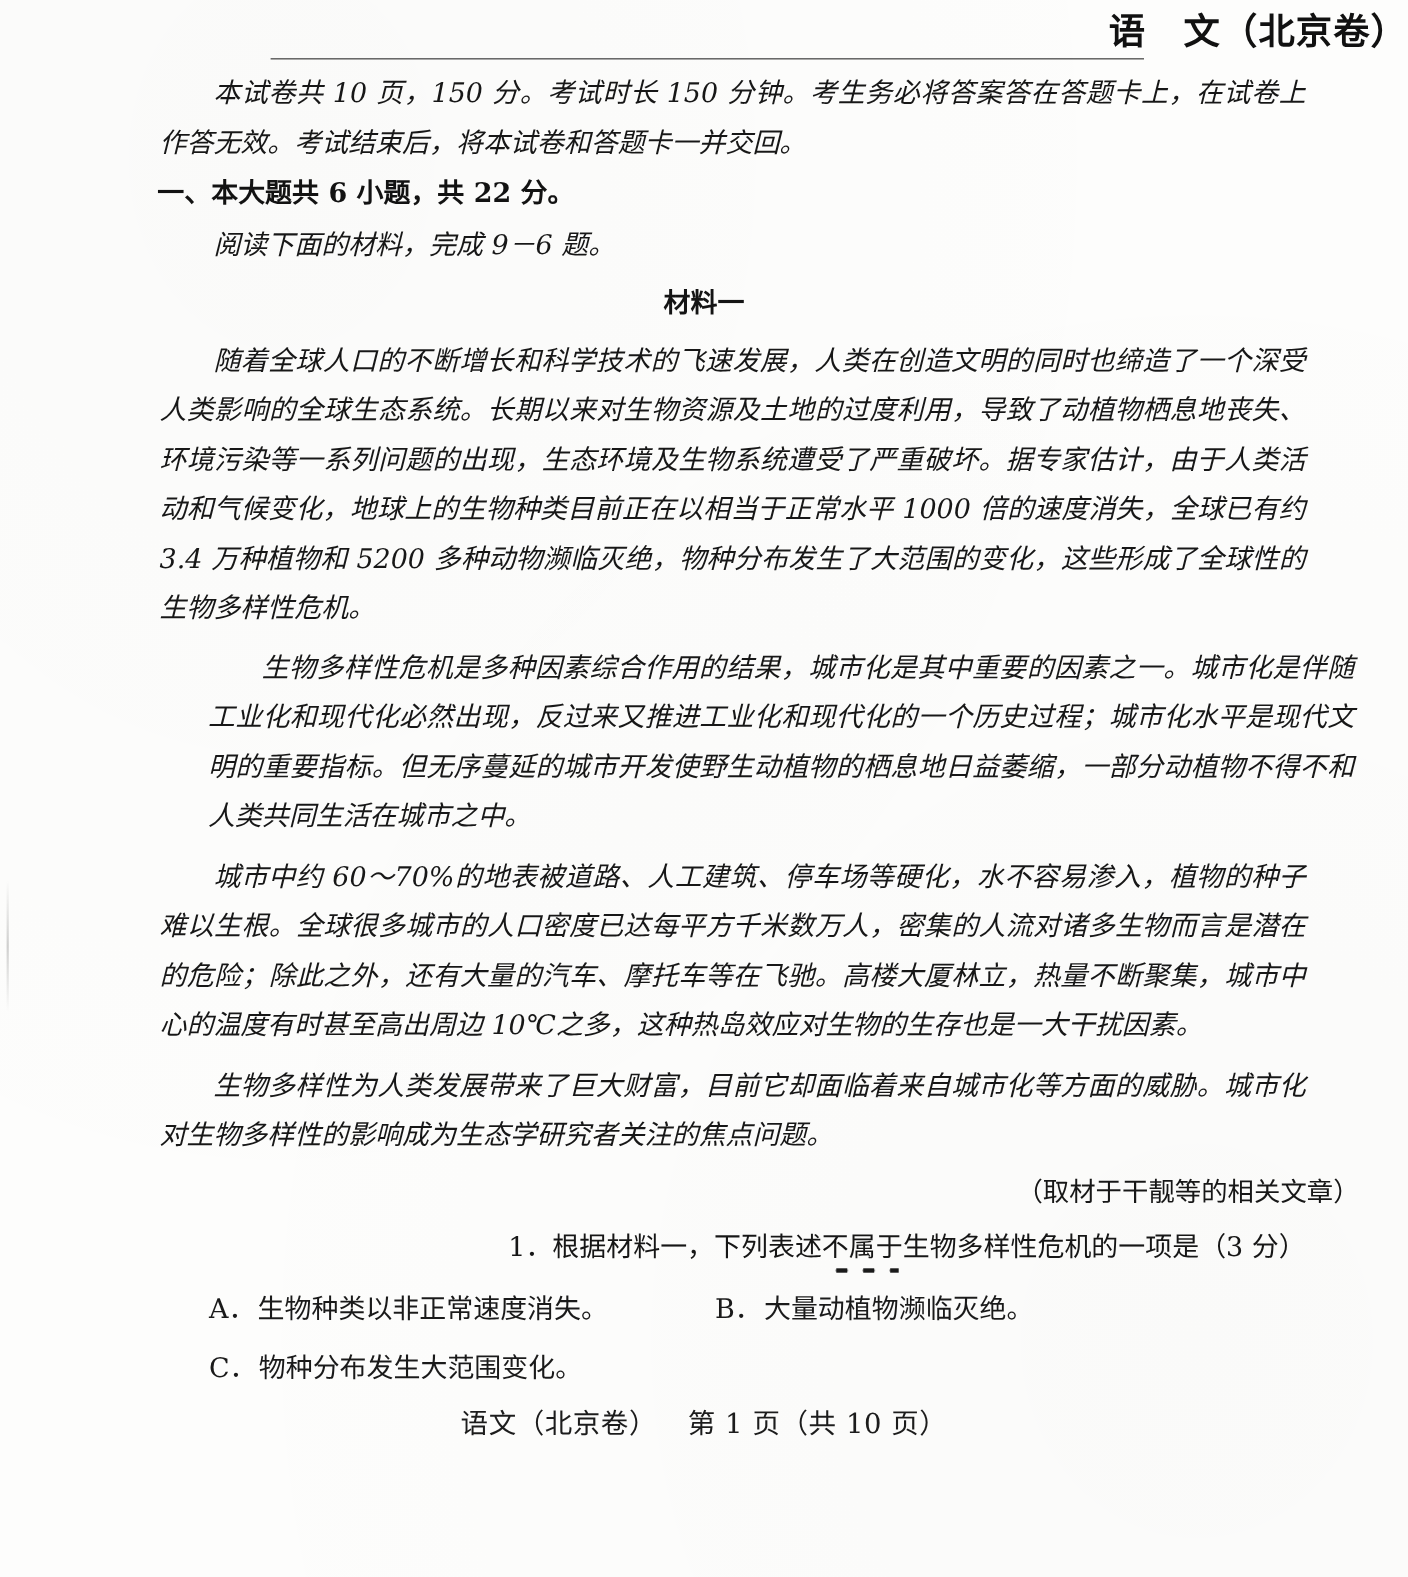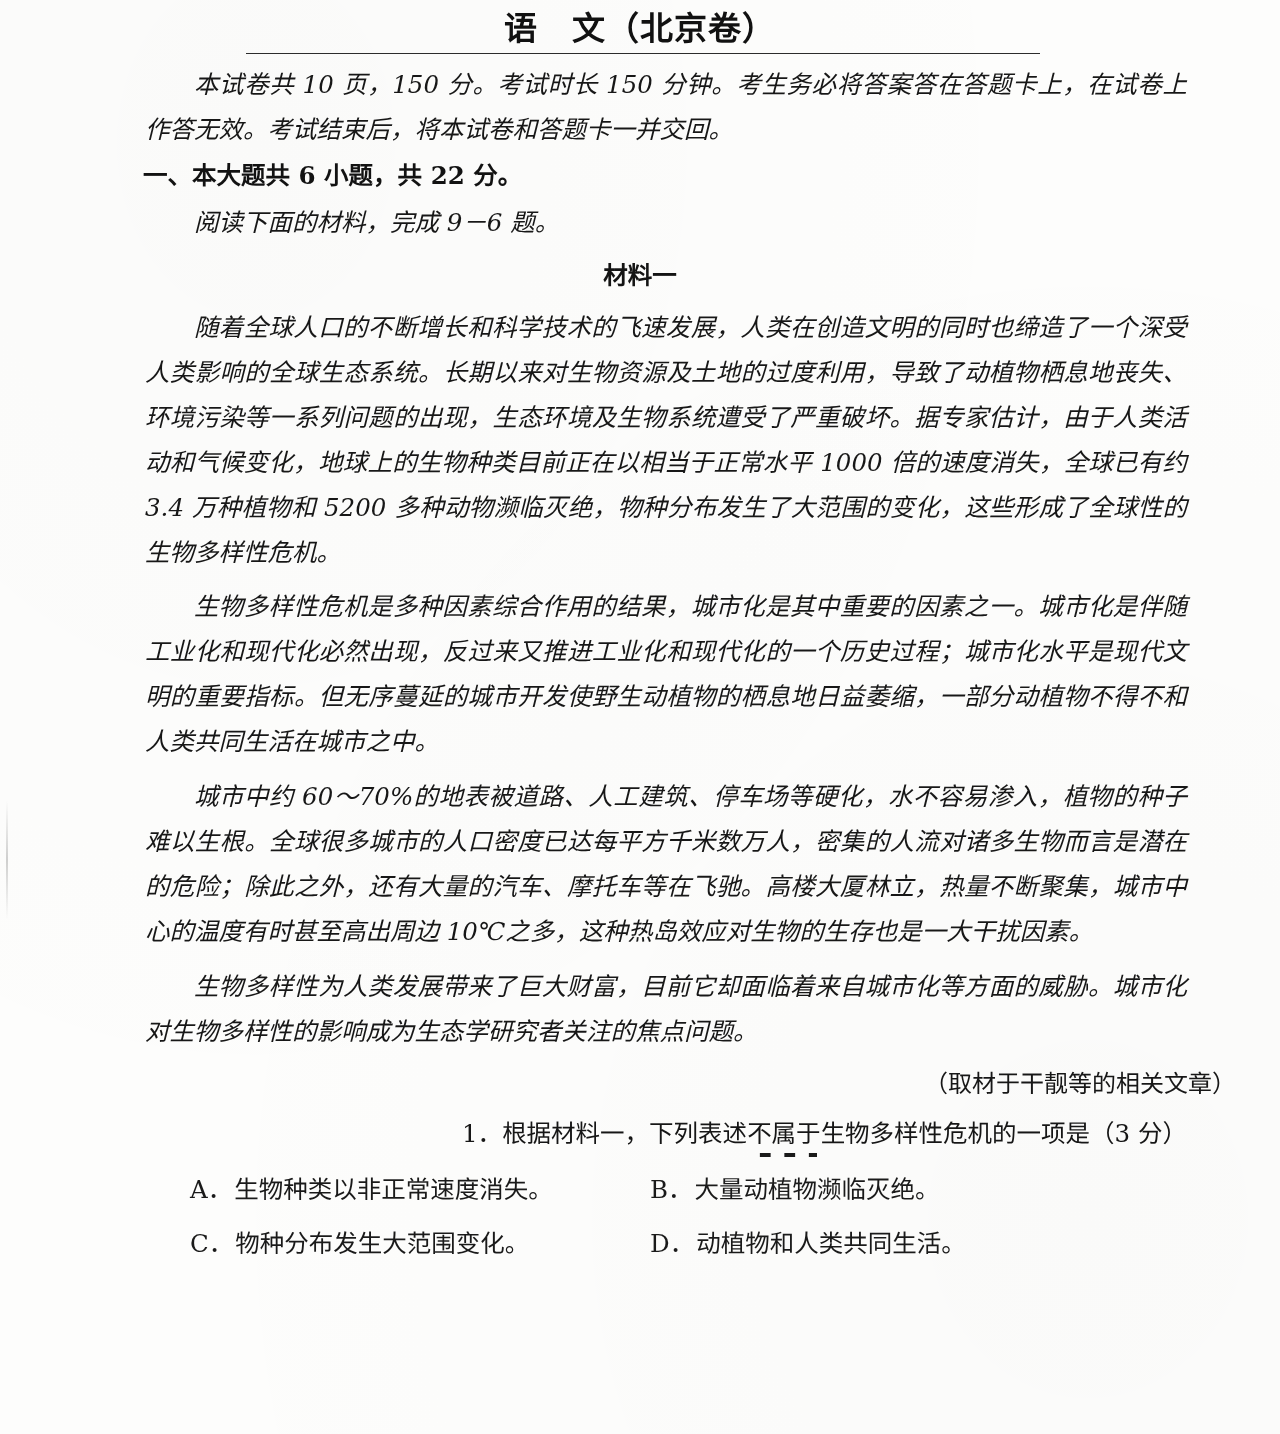--- a/index.html
+++ b/index.html
@@ -39,21 +39,21 @@
     background:
       radial-gradient(ellipse at 20% 10%, rgba(0,0,0,0.010), rgba(0,0,0,0) 60%),
       radial-gradient(ellipse at 85% 85%, rgba(0,0,0,0.012), rgba(0,0,0,0) 65%);
   }
 
   .doc-title {
     position: absolute;
     left: 0;
     top: 2px;
     width: 1280px;
-    text-align: center;
+    text-align: right;
     font-size: 33px;
     font-weight: 700;
     letter-spacing: 1px;
     color: #111;
     font-family: "DejaVu Serif", "Liberation Serif", serif;
   }
 
   .header-rule {
     position: absolute;
     left: 246px;
@@ -173,21 +173,21 @@
   <div class="block indent2" style="top:62px;">本试卷共 10 页，150 分。考试时长 150 分钟。考生务必将答案答在答题卡上，在试卷上作答无效。考试结束后，将本试卷和答题卡一并交回。</div>
 
   <div class="section-head" style="top:153px;">一、本大题共 6 小题，共 22 分。</div>
 
   <div class="block indent2" style="top:200px;">阅读下面的材料，完成 9－6 题。</div>
 
   <div class="center-head" style="top:256px;">材料一</div>
 
   <div class="block indent2" style="top:305px;">随着全球人口的不断增长和科学技术的飞速发展，人类在创造文明的同时也缔造了一个深受人类影响的全球生态系统。长期以来对生物资源及土地的过度利用，导致了动植物栖息地丧失、环境污染等一系列问题的出现，生态环境及生物系统遭受了严重破坏。据专家估计，由于人类活动和气候变化，地球上的生物种类目前正在以相当于正常水平 1000 倍的速度消失，全球已有约 3.4 万种植物和 5200 多种动物濒临灭绝，物种分布发生了大范围的变化，这些形成了全球性的生物多样性危机。</div>
 
-  <div class="block indent2" style="top:584px;">生物多样性危机是多种因素综合作用的结果，城市化是其中重要的因素之一。城市化是伴随工业化和现代化必然出现，反过来又推进工业化和现代化的一个历史过程；城市化水平是现代文明的重要指标。但无序蔓延的城市开发使野生动植物的栖息地日益萎缩，一部分动植物不得不和人类共同生活在城市之中。</div>
+  <div class="block indent2" style="top:584px;margin-left:44px;">生物多样性危机是多种因素综合作用的结果，城市化是其中重要的因素之一。城市化是伴随工业化和现代化必然出现，反过来又推进工业化和现代化的一个历史过程；城市化水平是现代文明的重要指标。但无序蔓延的城市开发使野生动植物的栖息地日益萎缩，一部分动植物不得不和人类共同生活在城市之中。</div>
 
   <div class="block indent2" style="top:774px;">城市中约 60～70%的地表被道路、人工建筑、停车场等硬化，水不容易渗入，植物的种子难以生根。全球很多城市的人口密度已达每平方千米数万人，密集的人流对诸多生物而言是潜在的危险；除此之外，还有大量的汽车、摩托车等在飞驰。高楼大厦林立，热量不断聚集，城市中心的温度有时甚至高出周边 10℃之多，这种热岛效应对生物的生存也是一大干扰因素。</div>
 
   <div class="block indent2" style="top:964px;">生物多样性为人类发展带来了巨大财富，目前它却面临着来自城市化等方面的威胁。城市化对生物多样性的影响成为生态学研究者关注的焦点问题。</div>
 
   <div class="attribution" style="top:1064px;">（取材于干靓等的相关文章）</div>
 
   <div class="question" style="top:1112px;">
     <span>1．</span><span>根据材料一，下列表述</span><span class="emph-dots">不属于</span><span>生物多样性危机的一项是（3 分）</span>
   </div>
@@ -198,20 +198,20 @@
         <span class="opt-letter">A．</span><span>生物种类以非正常速度消失。</span>
       </div>
       <div class="opt-cell">
         <span class="opt-letter">B．</span><span>大量动植物濒临灭绝。</span>
       </div>
     </div>
     <div class="opt-row">
       <div class="opt-cell">
         <span class="opt-letter">C．</span><span>物种分布发生大范围变化。</span>
       </div>
-      <div class="opt-cell">
-        <span class="opt-letter">D．</span><span>动植物和人类共同生活。</span>
-      </div>
     </div>
   </div>
 
+  <div class="footer" style="top:1274px;">
+    <span>语文（北京卷）</span><span class="gap"></span><span class="gap"></span><span>第 1 页（共 10 页）</span>
+  </div>
 
 </div>
 
 </body></html>

